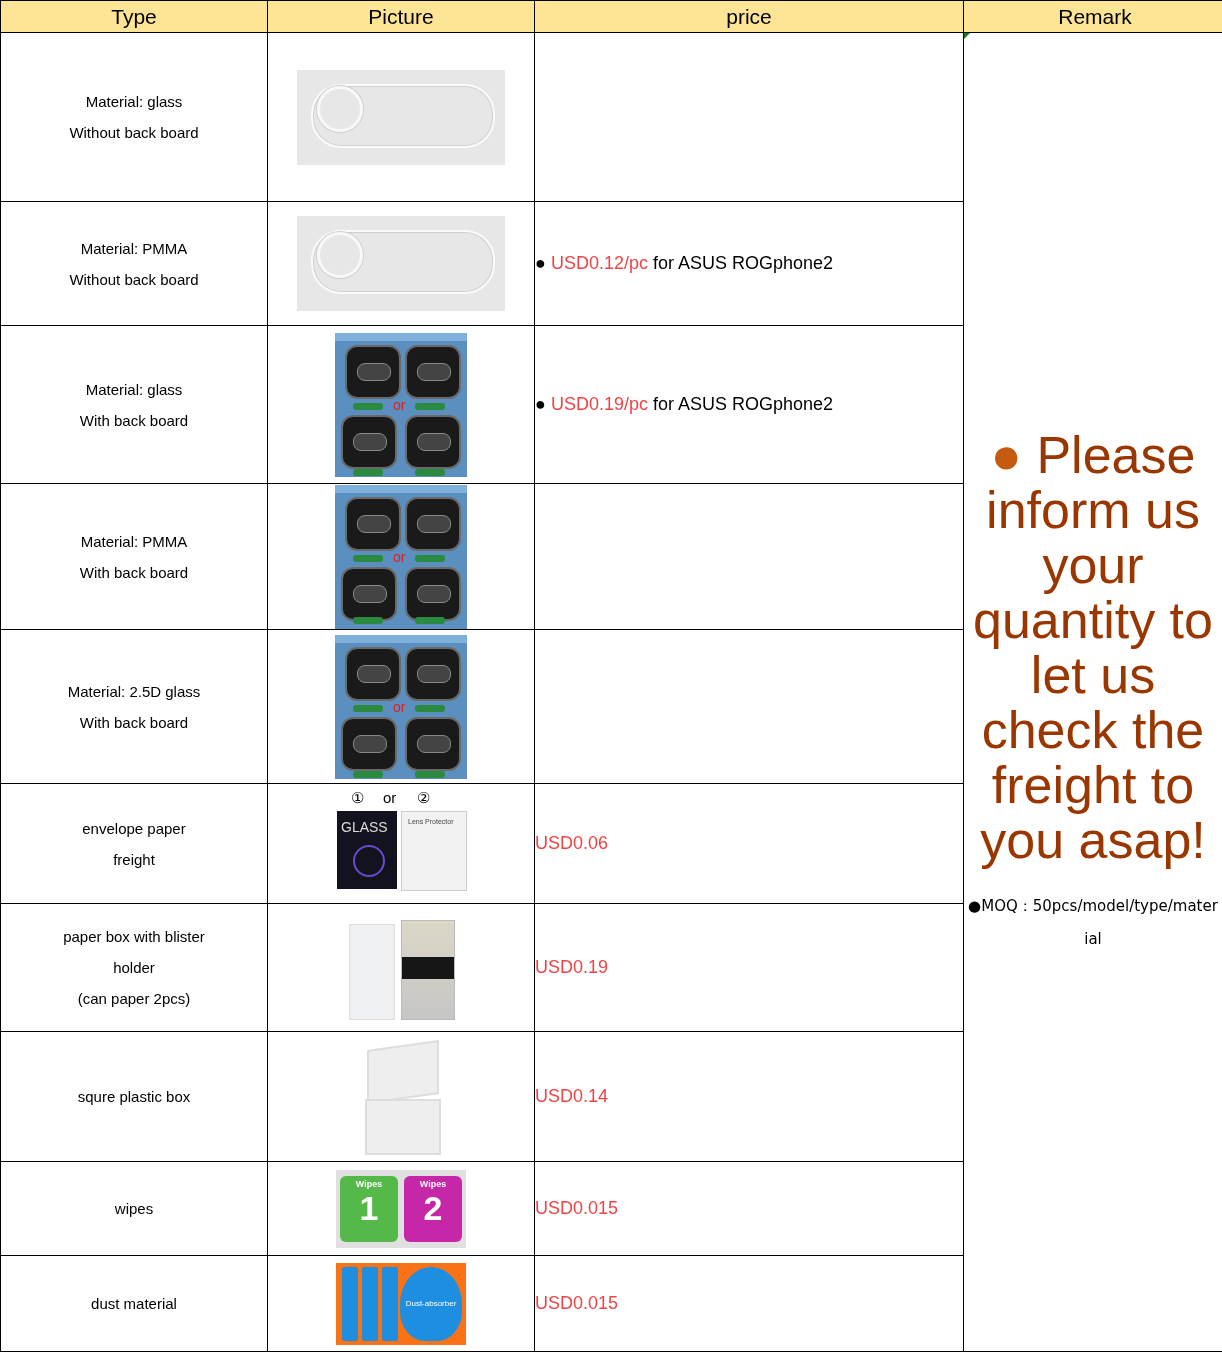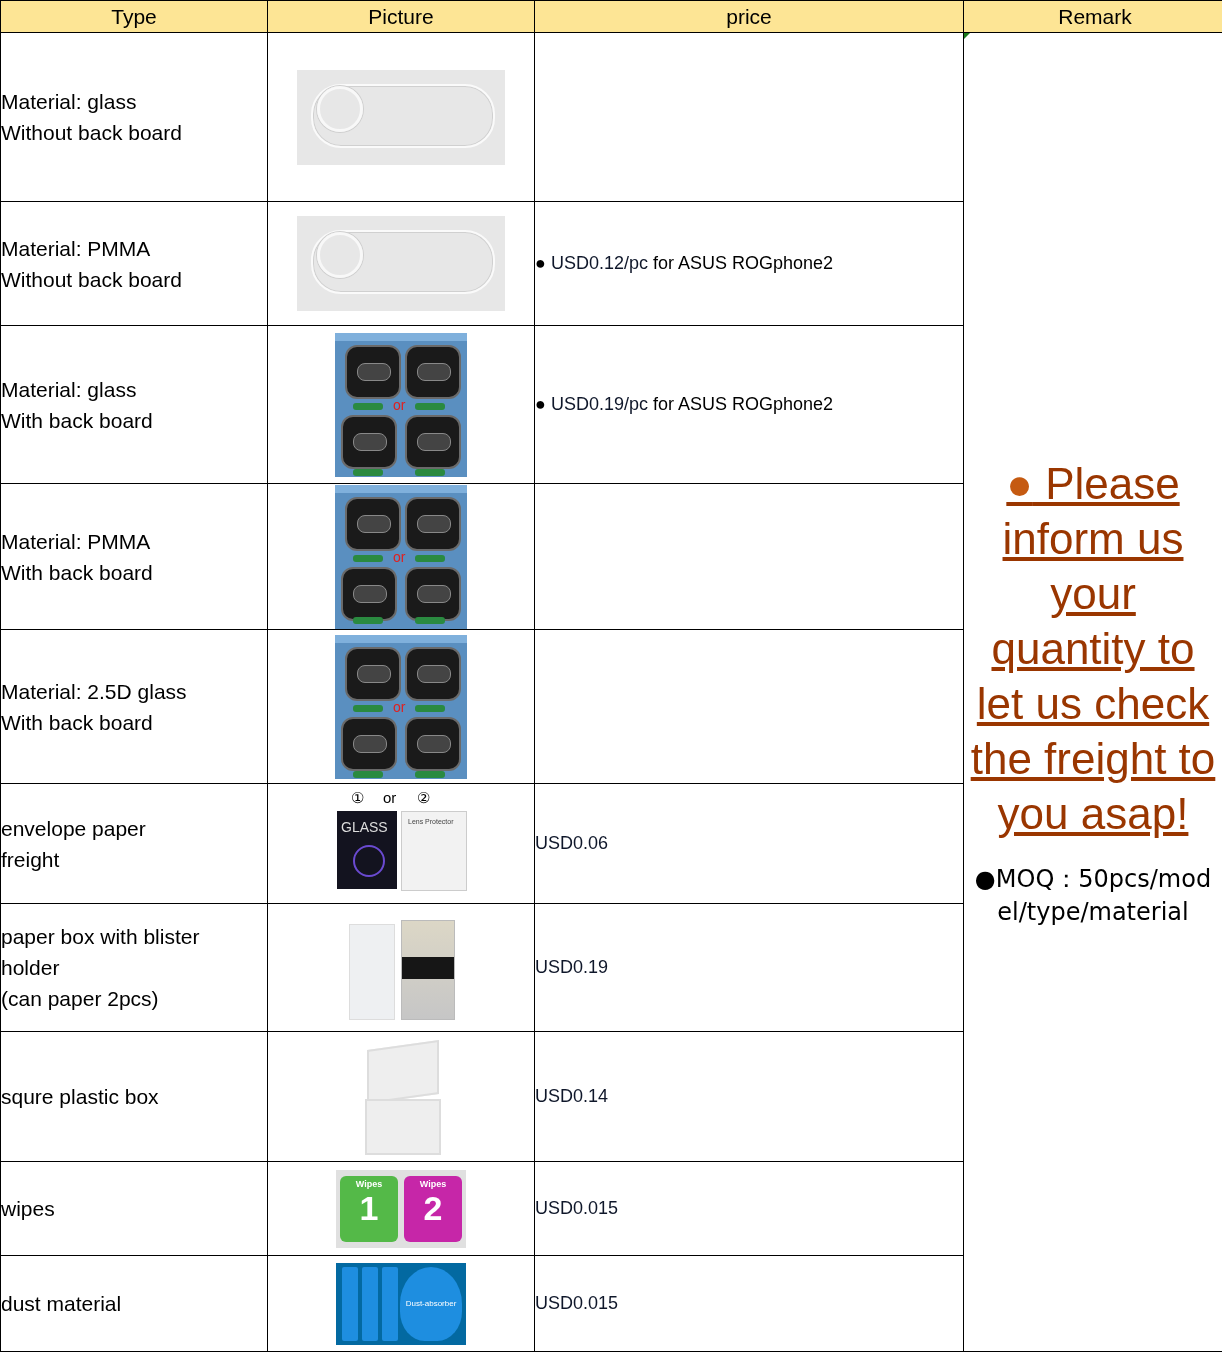--- a/index.html
+++ b/index.html
@@ -1,28 +1,28 @@
 <!DOCTYPE html>
 <html><head>
 <meta charset="utf-8">
 <style>
   html, body { margin:0; padding:0; background:#fff; }
   body { width:1222px; height:1352px; overflow:hidden; font-family:"Liberation Sans", sans-serif; color:#000; }
   table.sheet { border-collapse:collapse; table-layout:fixed; width:1222px; position:absolute; left:0; top:0; }
   table.sheet td, table.sheet th { border:1px solid #000; padding:0; vertical-align:middle; overflow:hidden; }
   th.hdr { background:#fde595; font-weight:normal; font-size:21px; height:30px; line-height:30px; }
   th.hdr.left { text-align:center; padding-left:4px; }
-  td.type { font-size:21px; line-height:31px; }
+  td.type { text-align:center; font-size:15px; line-height:31px; }
   td.pic { text-align:center; }
   td.price { font-size:18px; padding-left:4px; }
-  .red { color:#0f172a; }
+  .red { color:#ef4444; }
   td.remark { text-align:center; vertical-align:middle; position:relative; }
-  .remark-main { color:#9a3600; font-size:44px; line-height:55px; padding:0 4px;text-decoration:underline; }
+  .remark-main { color:#9a3600; font-size:52px; line-height:55px; padding:0 4px; }
   .remark-main .dot { color:#c55a11; }
-  .remark-moq { font-family:"DejaVu Sans", sans-serif; font-size:24px; line-height:33px; margin-top:22px; padding:0 4px; word-break:break-all; }
+  .remark-moq { font-family:"DejaVu Sans", sans-serif; font-size:15px; line-height:33px; margin-top:22px; padding:0 4px; word-break:break-all; }
   .corner { position:absolute; left:0; top:0; width:0; height:0; border-top:6px solid #1a7a1a; border-right:6px solid transparent; }
   .img { display:inline-block; vertical-align:middle; }
   .glassbar { width:208px; height:95px; background:#e7e7e7; position:relative; }
   .glassbar .plate { position:absolute; left:14px; top:14px; width:180px; height:60px; border:2px solid #fafafa; border-radius:30px; box-shadow:inset 0 0 0 1px #d0d0d0; }
   .glassbar .ring { position:absolute; left:20px; top:16px; width:40px; height:40px; border-radius:50%; border:3px solid #f8f8f8; box-shadow:0 0 0 1px #cfcfcf; }
   .lens { width:132px; height:144px; background:#5a8fc0; position:relative; }
   .lens .top { position:absolute; left:0; top:0; width:100%; height:8px; background:#7fb0dc; }
   .lens .p { position:absolute; width:52px; height:50px; background:#1a1a1a; border:2px solid #6a6a6a; border-radius:12px; }
   .lens .p .h { position:absolute; left:10px; top:16px; width:32px; height:16px; background:#444; border-radius:8px; border:1px solid #888; }
   .lens .or { position:absolute; left:58px; top:64px; color:#e02020; font-size:14px; }
@@ -40,21 +40,21 @@
   .box1 .pk .band { position:absolute; left:0; top:36px; width:100%; height:22px; background:#161616; }
   .sq { width:80px; height:112px; position:relative; }
   .sq .lid { position:absolute; left:6px; top:4px; width:68px; height:50px; background:#eee; border:2px solid #ddd; transform:skewY(-8deg); }
   .sq .base { position:absolute; left:4px; top:58px; width:72px; height:52px; background:#eee; border:2px solid #ddd; }
   .wipes { width:130px; height:78px; background:#e0e0e0; position:relative; }
   .wipes .g, .wipes .m { position:absolute; top:6px; width:58px; height:66px; border-radius:6px; color:#fff; text-align:center; }
   .wipes .g { left:4px; background:#54b948; }
   .wipes .m { left:68px; background:#c626a8; }
   .wipes b { display:block; font-size:9px; margin-top:3px; }
   .wipes .num { font-size:34px; font-weight:bold; line-height:38px; }
-  .dust { width:130px; height:82px; background:#0369a1; position:relative; }
+  .dust { width:130px; height:82px; background:#f97316; position:relative; }
   .dust .s { position:absolute; top:4px; width:16px; height:74px; background:#1e8ee0; border-radius:2px; }
   .dust .c { position:absolute; left:64px; top:4px; width:62px; height:74px; background:#1e8ee0; border-radius:50% 50% 40% 40%; color:#fff; font-size:8px; line-height:74px; text-align:center; }
 </style>
 </head>
 <body>
 
 <table class="sheet">
   <colgroup>
     <col style="width:267px">
       <col style="width:267px">

